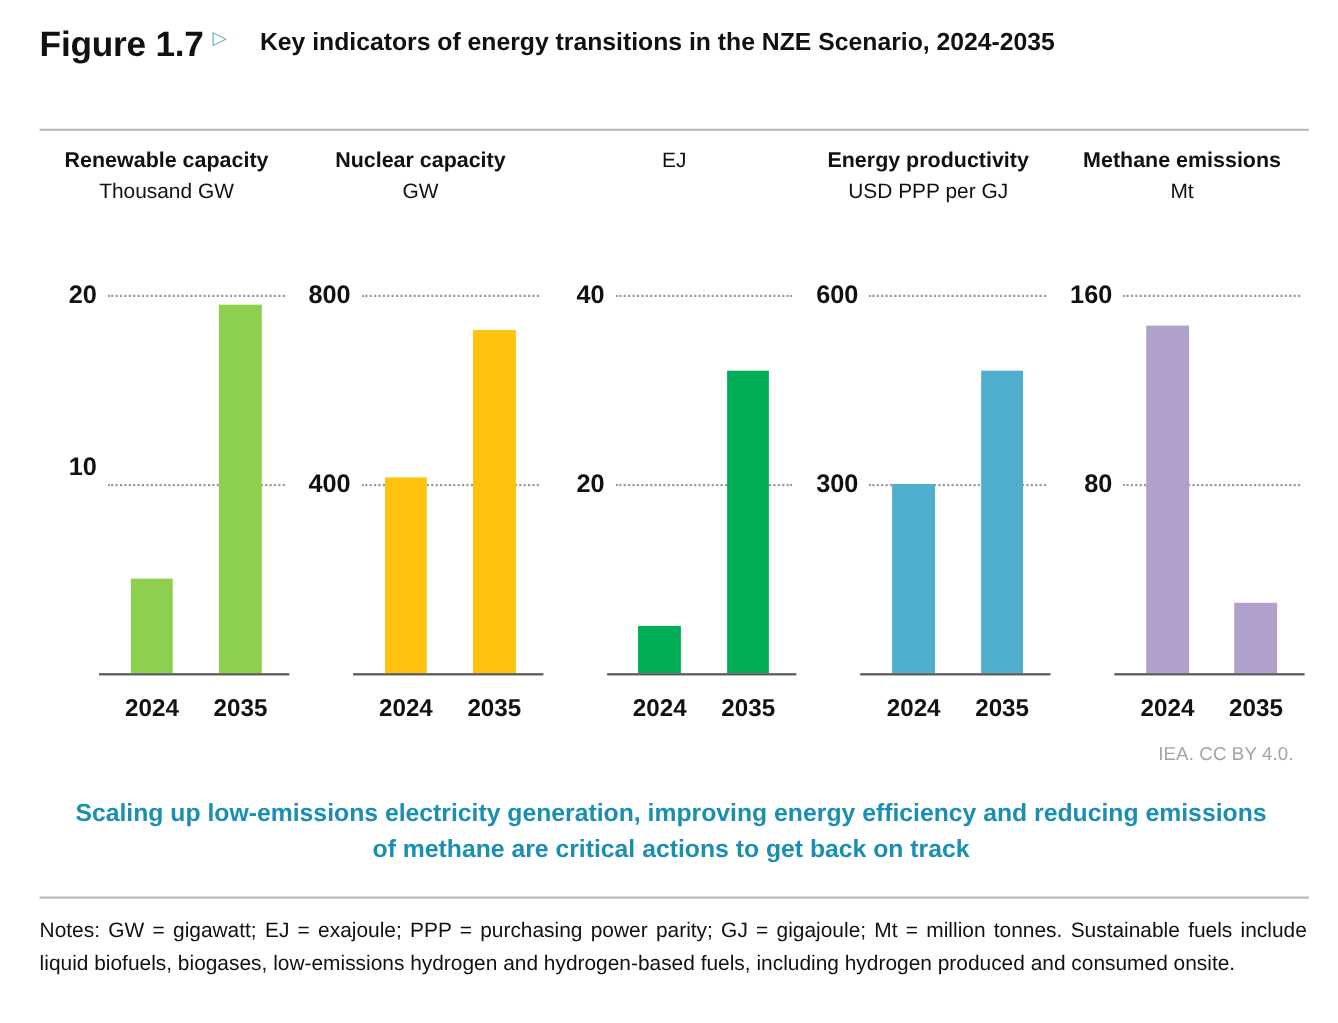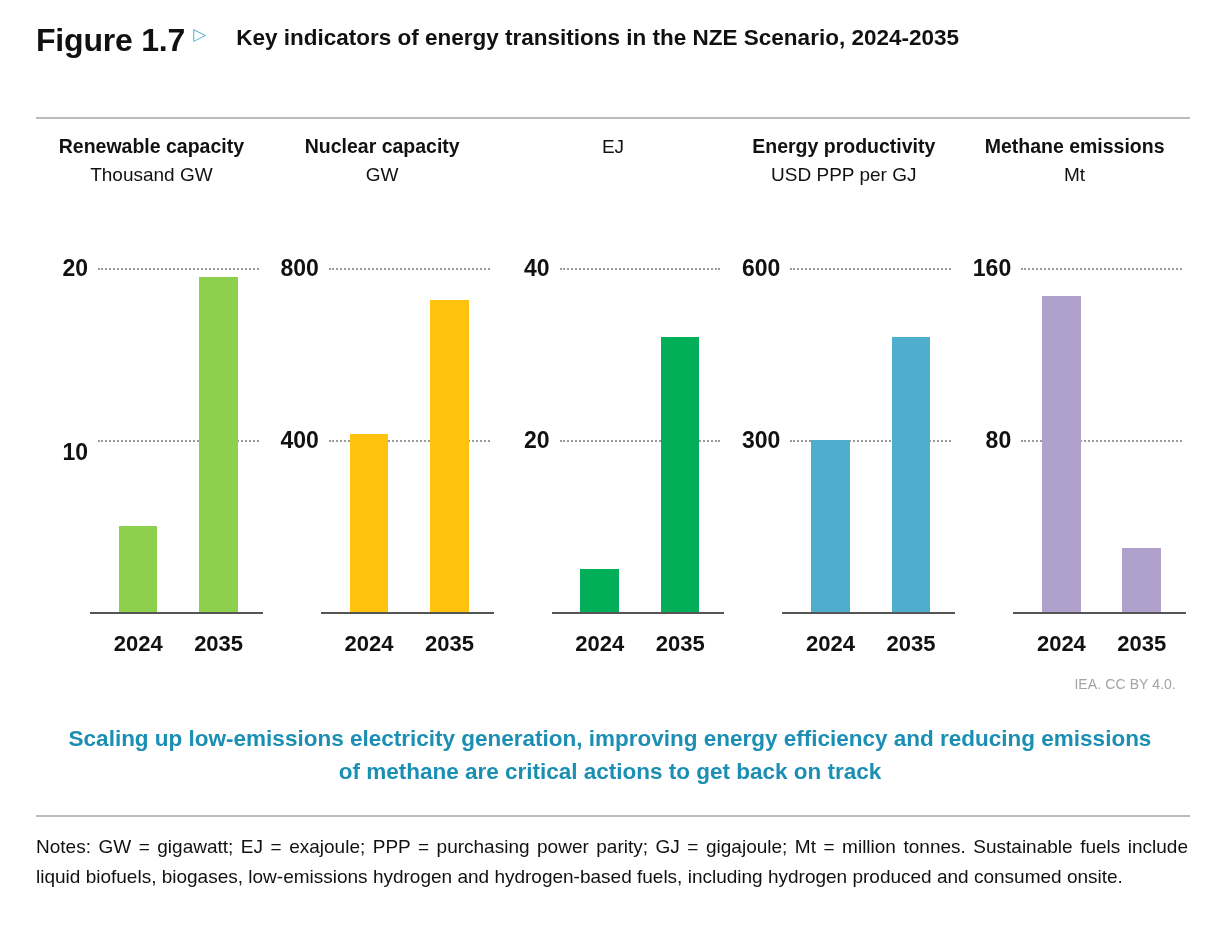--- a/index.html
+++ b/index.html
@@ -84,21 +84,21 @@
     display:flex;
     align-items:flex-end;
   }
   .xlabel {
     flex:1 1 0; text-align:center; font-size:22px; font-weight:bold; color:#111;
   }
 
   
   .credit {
     position:absolute; right:40px; top:676px;
-    font-size:14px; color:#a3a3a3; letter-spacing:0.1px;margin-left:40px;
+    font-size:17px; color:#a3a3a3; letter-spacing:0.1px;margin-left:40px;
   }
 
   
   .key-msg {
     position:absolute; left:60px; top:722px; width:1100px;
     text-align:center; color:#1b8fb3;
     font-weight:bold; font-size:22.5px; line-height:1.48;
   }
 
   .rule-bottom {
@@ -128,21 +128,21 @@
 
   <div class="panels" id="panels">
       <div class="panel">
         <div class="panel-head">
           <div class="panel-title">Renewable capacity</div>
           <div class="panel-unit">Thousand GW</div>
         </div>
         <div class="plot">
           <div class="axis-area">
             <div class="gridline" style="top: 172px;"></div>
-            <div class="tick-label" style="top: 184px;">10</div>
+            <div class="tick-label" style="top: 156px;">10</div>
             <div class="gridline" style="top: 0px;"></div>
             <div class="tick-label" style="top: 0px;">20</div>
             <div class="bars">
               <div class="bar" title="2024: 5 Thousand GW" style="background: rgb(141, 208, 78); height: 86px; width: 24%; left: 13%;"></div>
               <div class="bar" title="2035: 19.5 Thousand GW" style="background: rgb(141, 208, 78); height: 335.4px; width: 24%; left: 63%;"></div>
               <div class="baseline"></div>
             </div>
           </div>
           <div class="xlabels">
             <div class="xlabel">2024</div>

